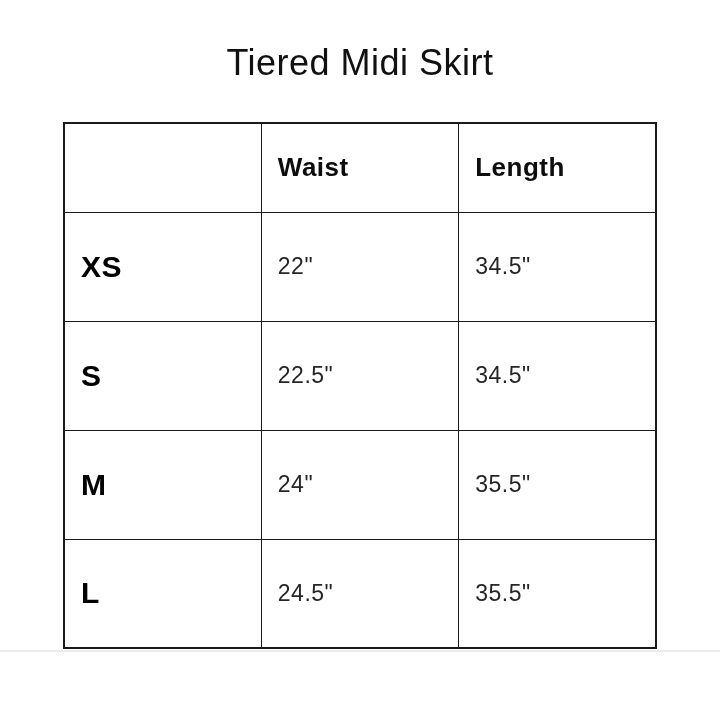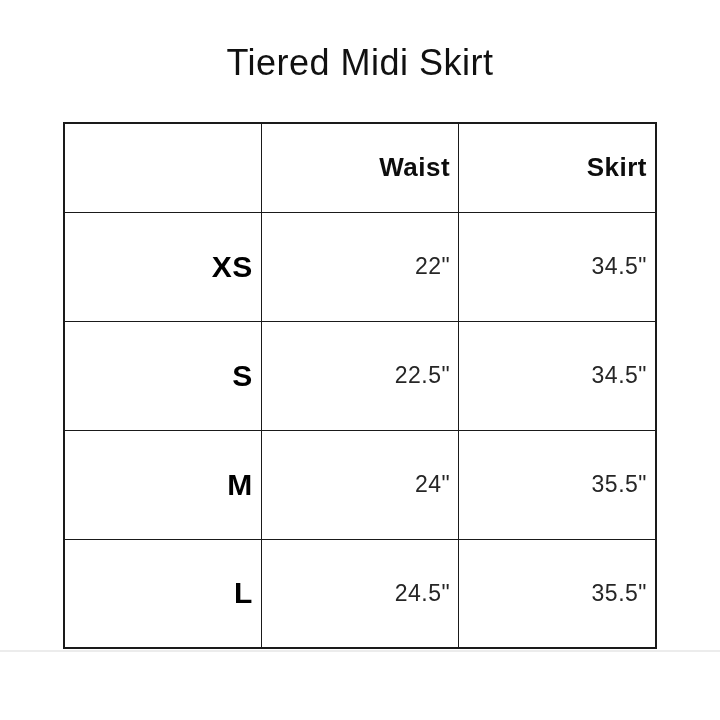--- a/index.html
+++ b/index.html
@@ -39,23 +39,23 @@
     width: 594px;
     height: 525px;
     border-collapse: collapse;
     table-layout: fixed;
     background: #ffffff;
     border: 2px solid #1a1a1a;
   }
   .size-table th,
   .size-table td {
     border: 1.5px solid #1a1a1a;
-    text-align: right;
+    text-align: left;
     vertical-align: middle;
-    padding: 8px;
+    padding: 16px;
     background: #ffffff;
   }
   .size-table thead tr { height: 89px; }
   .size-table tbody tr { height: 109px; }
   .size-table th {
     font-size: 26px;
     font-weight: 700;
     letter-spacing: 0.5px;
     color: #0d0d0d;
   }
@@ -85,21 +85,21 @@
 
 <div class="page">
 
   <h1 class="title">Tiered Midi Skirt</h1>
 
   <table class="size-table">
     <thead>
       <tr>
         <th></th>
         <th>Waist</th>
-        <th>Skirt</th>
+        <th>Length</th>
       </tr>
     </thead>
     <tbody>
       <tr>
         <td class="size-cell">XS</td>
         <td class="value-cell">22"</td>
         <td class="value-cell">34.5"</td>
       </tr>
       <tr>
         <td class="size-cell">S</td>

